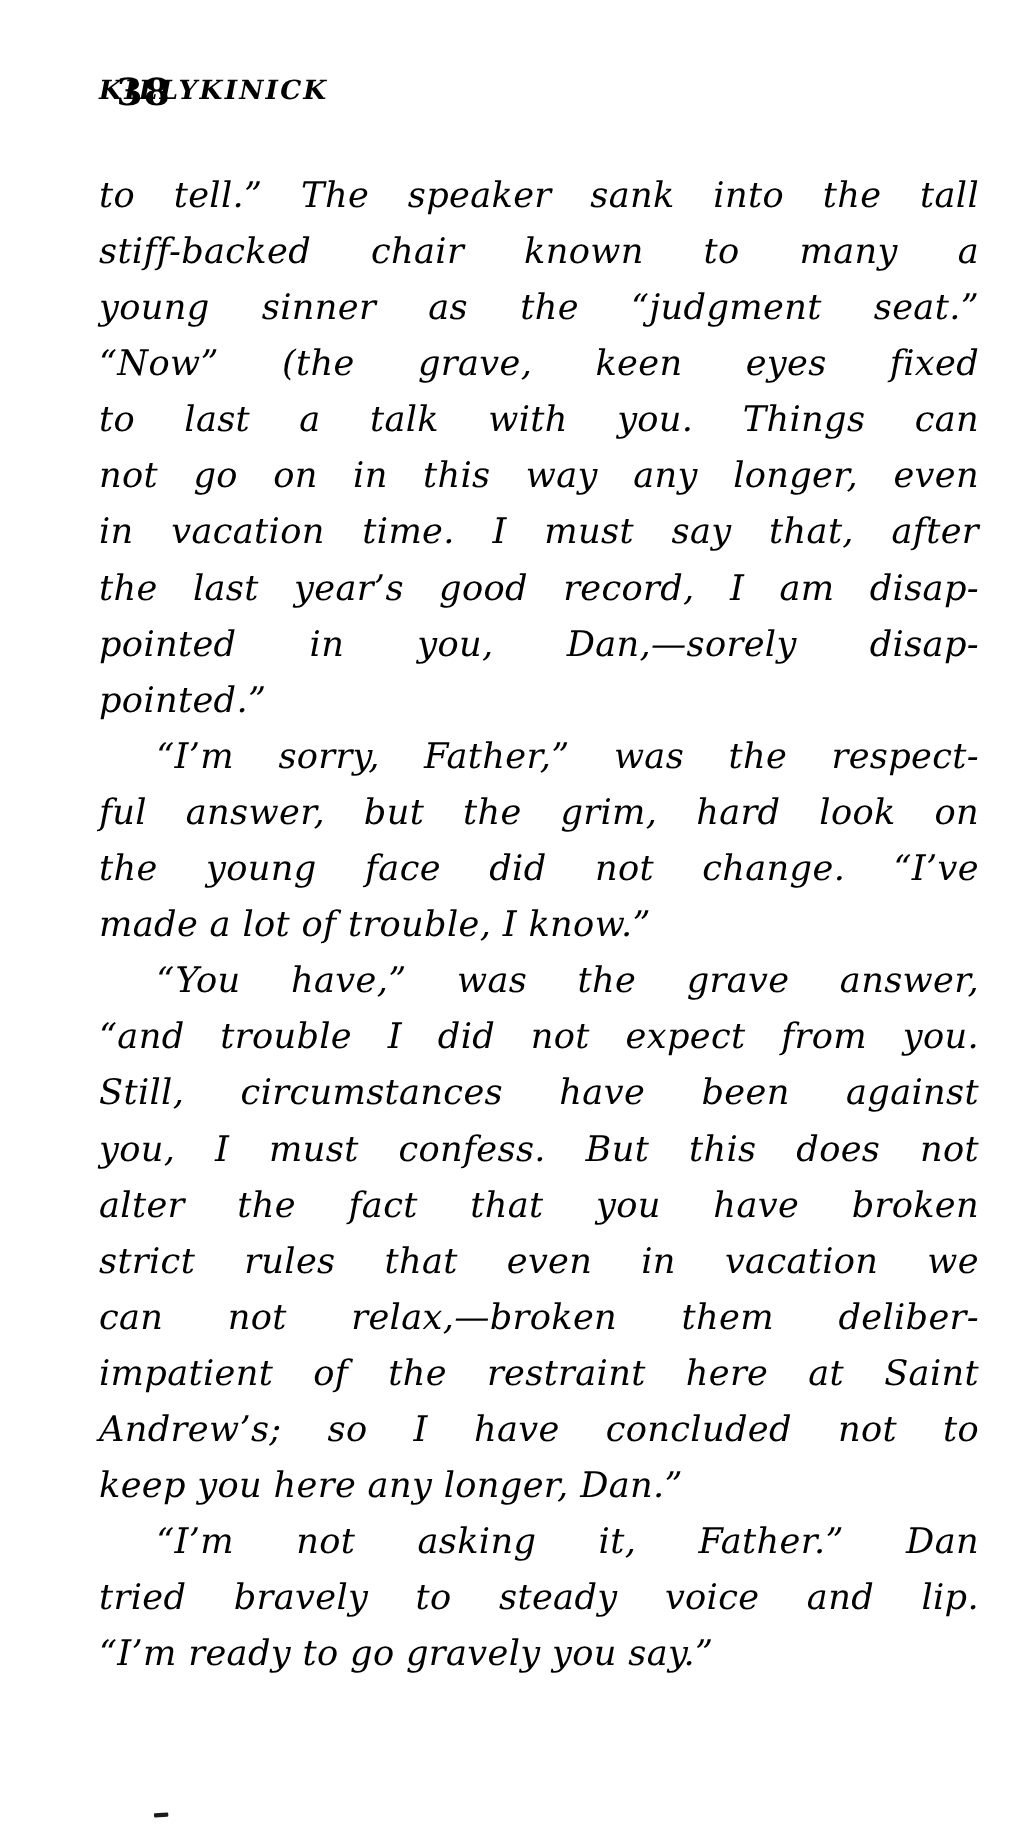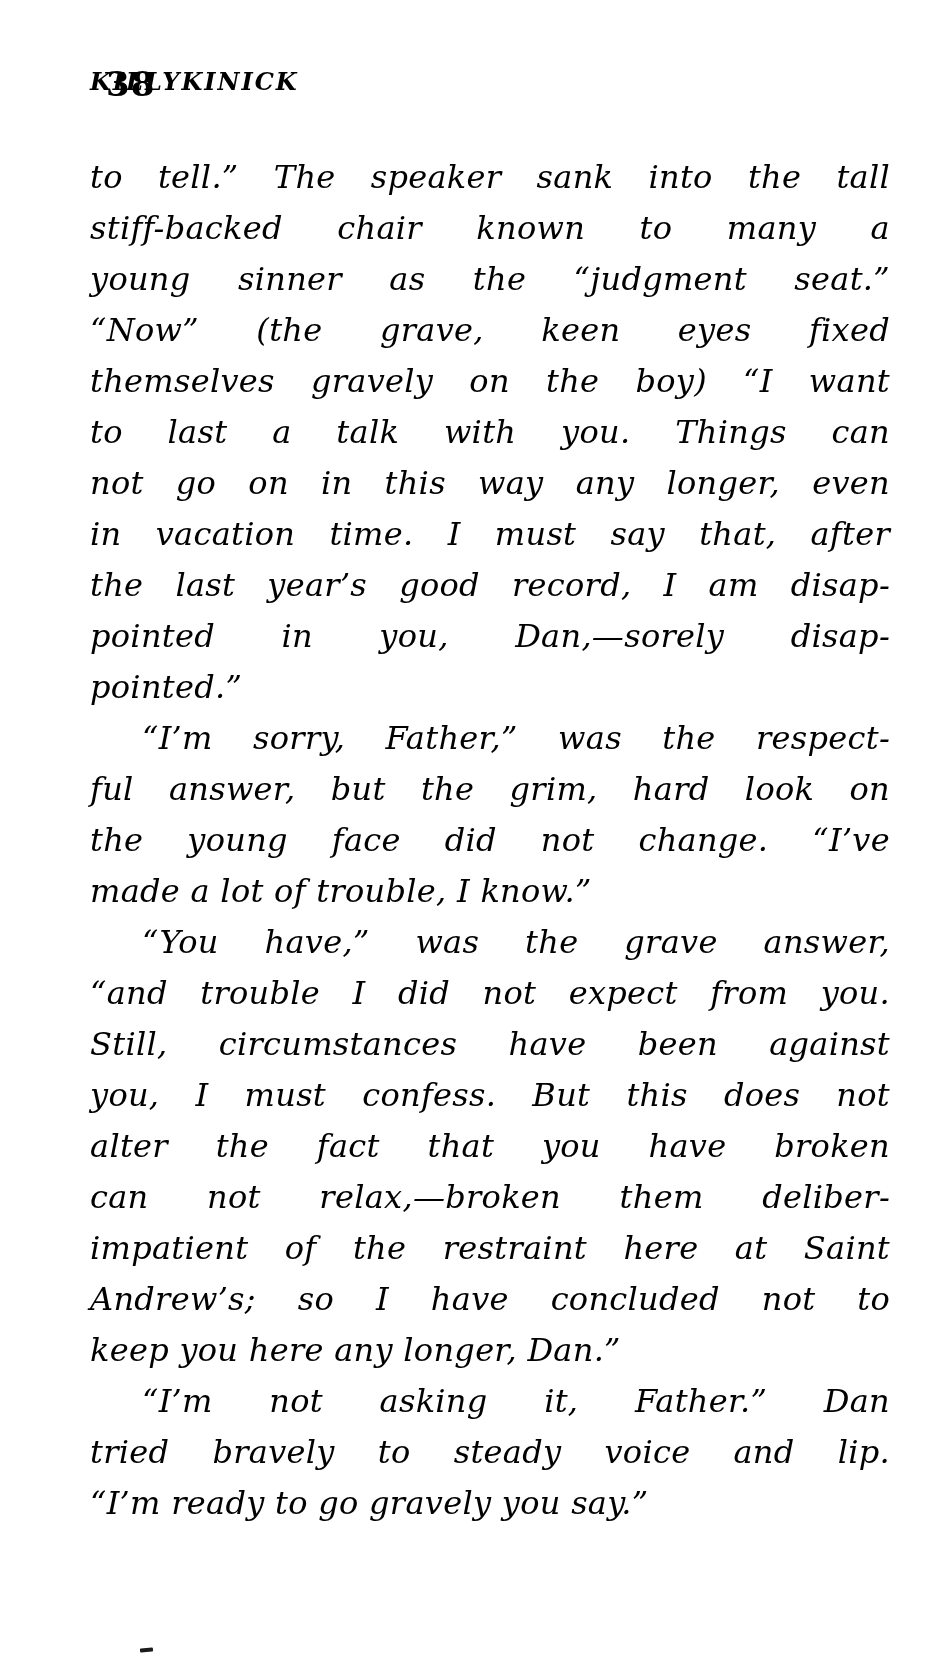--- a/index.html
+++ b/index.html
@@ -82,40 +82,40 @@
     <div class="page-number">38</div>
     <div class="running-title">KILLYKINICK</div>
   </div>
 
   <div class="page-body">
       <div class="paragraph">
         <div class="line">to tell.” The speaker sank into the tall</div>
         <div class="line">stiff-backed chair known to many a</div>
         <div class="line">young sinner as the “judgment seat.”</div>
         <div class="line">“Now” (the grave, keen eyes fixed</div>
-        <div class="line">themselves gravely on the boy) “I want</div>
         <div class="line">to last a talk with you. Things can</div>
         <div class="line">not go on in this way any longer, even</div>
         <div class="line">in vacation time. I must say that, after</div>
         <div class="line">the last year’s good record, I am disap-</div>
         <div class="line">pointed in you, Dan,—sorely disap-</div>
         <div class="line last">pointed.”</div>
       </div>
       <div class="paragraph">
         <div class="line indent">“I’m sorry, Father,” was the respect-</div>
         <div class="line">ful answer, but the grim, hard look on</div>
         <div class="line">the young face did not change. “I’ve</div>
         <div class="line last">made a lot of trouble, I know.”</div>
       </div>
       <div class="paragraph">
         <div class="line indent">“You have,” was the grave answer,</div>
         <div class="line">“and trouble I did not expect from you.</div>
         <div class="line">Still, circumstances have been against</div>
         <div class="line">you, I must confess. But this does not</div>
         <div class="line">alter the fact that you have broken</div>
+        <div class="line">strict rules that even in vacation we</div>
         <div class="line">can not relax,—broken them deliber-</div>
         <div class="line">impatient of the restraint here at Saint</div>
         <div class="line">Andrew’s; so I have concluded not to</div>
         <div class="line last">keep you here any longer, Dan.”</div>
       </div>
       <div class="paragraph">
         <div class="line indent">“I’m not asking it, Father.” Dan</div>
         <div class="line">tried bravely to steady voice and lip.</div>
         <div class="line last">“I’m ready to go gravely you say.”</div>
       </div>

